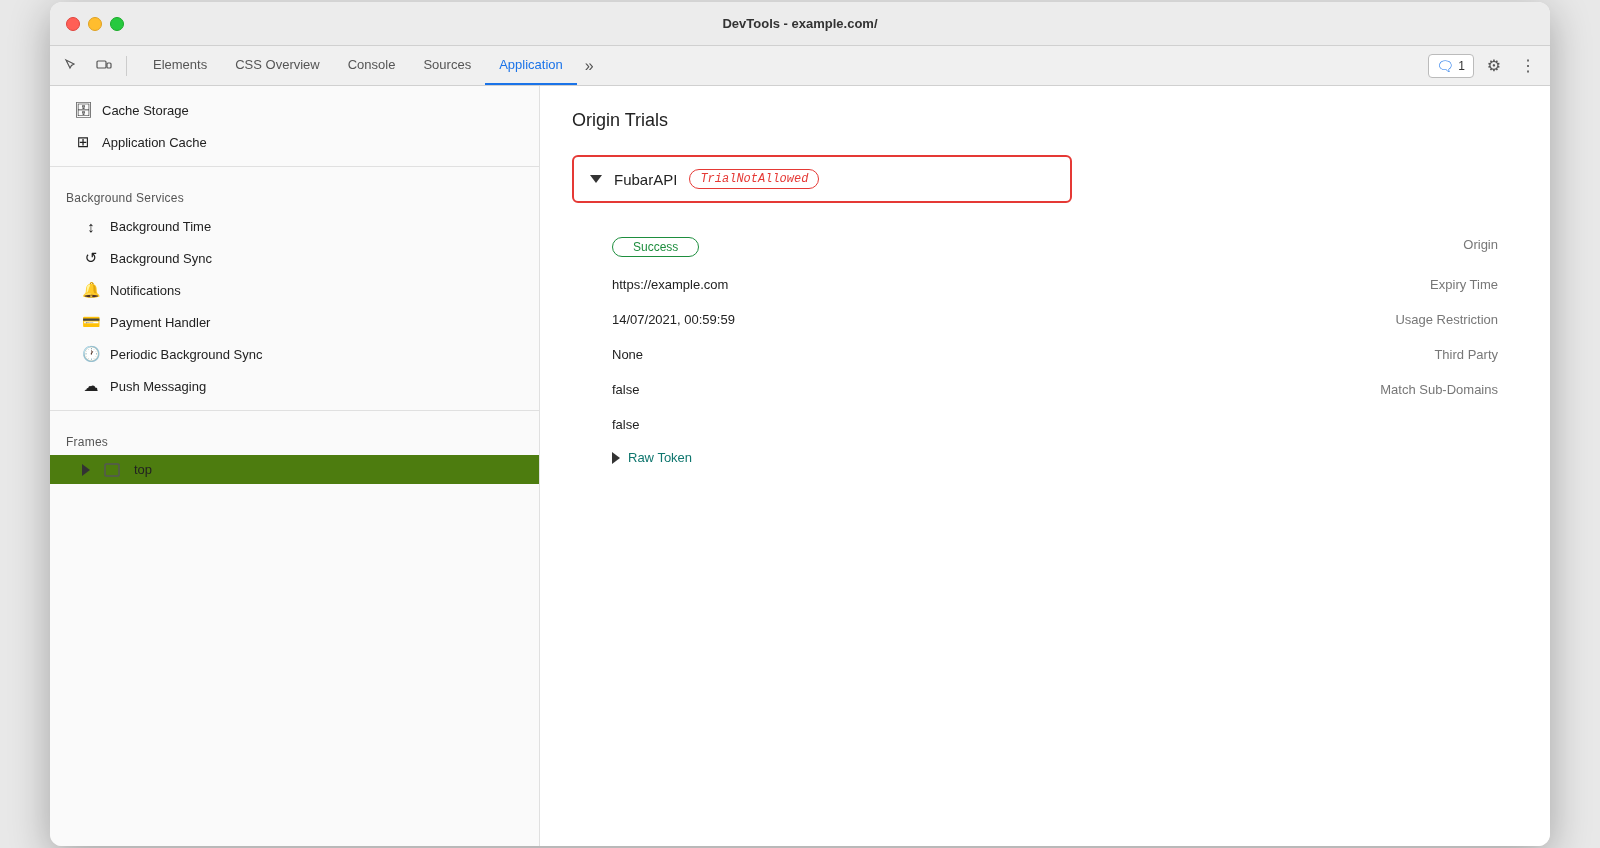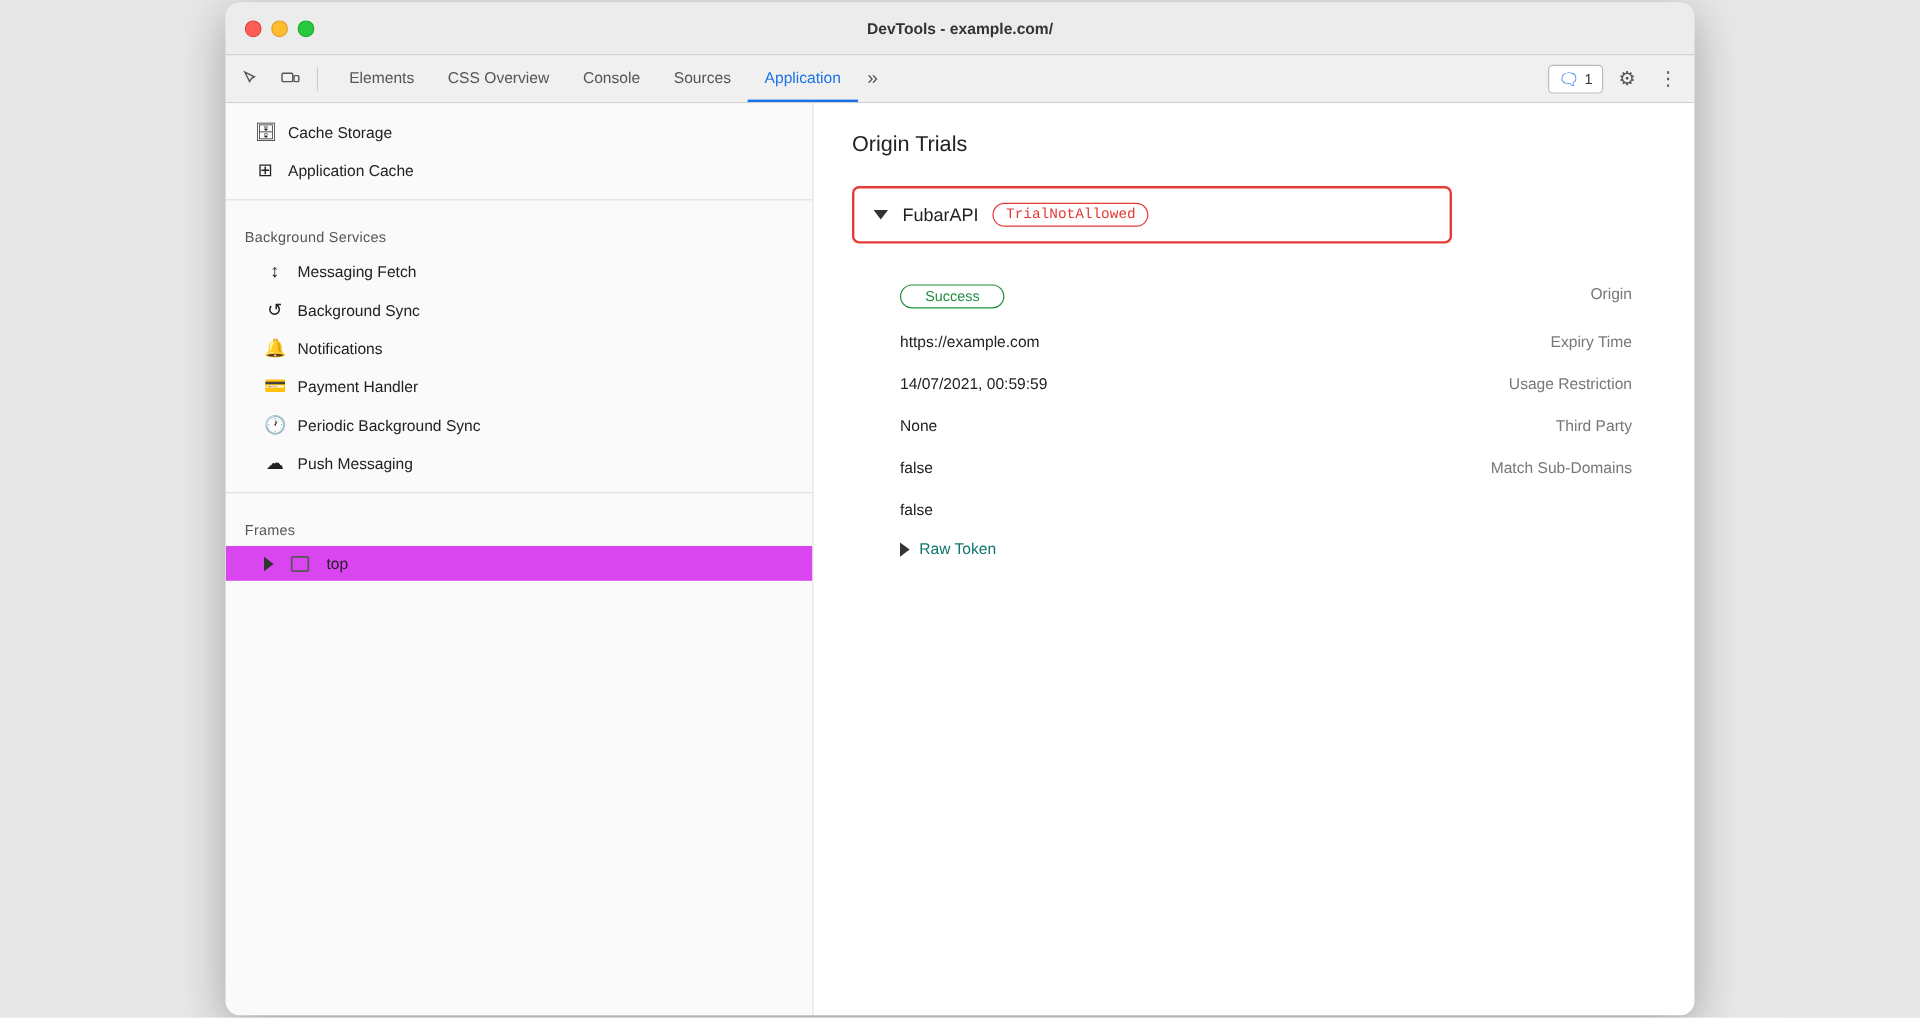--- a/index.html
+++ b/index.html
@@ -8,21 +8,21 @@
       background: #e8e8e8;
       font-family: -apple-system, BlinkMacSystemFont, 'Helvetica Neue', Arial, sans-serif;
       font-size: 13px;
       display: flex;
       justify-content: center;
       align-items: center;
       min-height: 100vh;
     }
 
     .window {
-      width: 1224px;
+      width: 1500px;
       background: #f5f5f5;
       border-radius: 12px;
       box-shadow: 0 10px 40px rgba(0,0,0,0.3);
       overflow: hidden;
     }
 
     
     .titlebar {
       background: #ececec;
       height: 44px;
@@ -221,21 +221,21 @@
       height: 1px;
       background: #e0e0e0;
       margin: 8px 0;
     }
 
     .sidebar-item.top-item {
       padding-left: 24px;
     }
 
     .sidebar-item.selected-item {
-      background: #d946ef;
+      background: #4d7c0f;
     }
 
     
     .panel {
       flex: 1;
       background: #fff;
       padding: 24px 32px;
       overflow-y: auto;
     }
 
@@ -274,20 +274,21 @@
       font-weight: 500;
     }
 
     .badge-error {
       padding: 2px 10px;
       border: 1.5px solid #e53935;
       border-radius: 50px;
       font-size: 12px;
       color: #e53935;
       font-family: 'Courier New', monospace;
+      font-style: italic;
     }
 
     
     .details-table {
       display: grid;
       grid-template-columns: 220px auto;
       gap: 0;
       padding-left: 40px;
     }
 
@@ -398,21 +399,21 @@
         <span class="sidebar-item-icon">⊞</span>
         <span>Application Cache</span>
       </div>
 
       <div class="sidebar-divider"></div>
 
       <div class="sidebar-section-label">Background Services</div>
 
       <div class="sidebar-item">
         <span class="sidebar-item-icon">↕</span>
-        <span>Messaging Fetch</span>
+        <span>Background Time</span>
       </div>
       <div class="sidebar-item">
         <span class="sidebar-item-icon">↺</span>
         <span>Background Sync</span>
       </div>
       <div class="sidebar-item">
         <span class="sidebar-item-icon">🔔</span>
         <span>Notifications</span>
       </div>
       <div class="sidebar-item">

